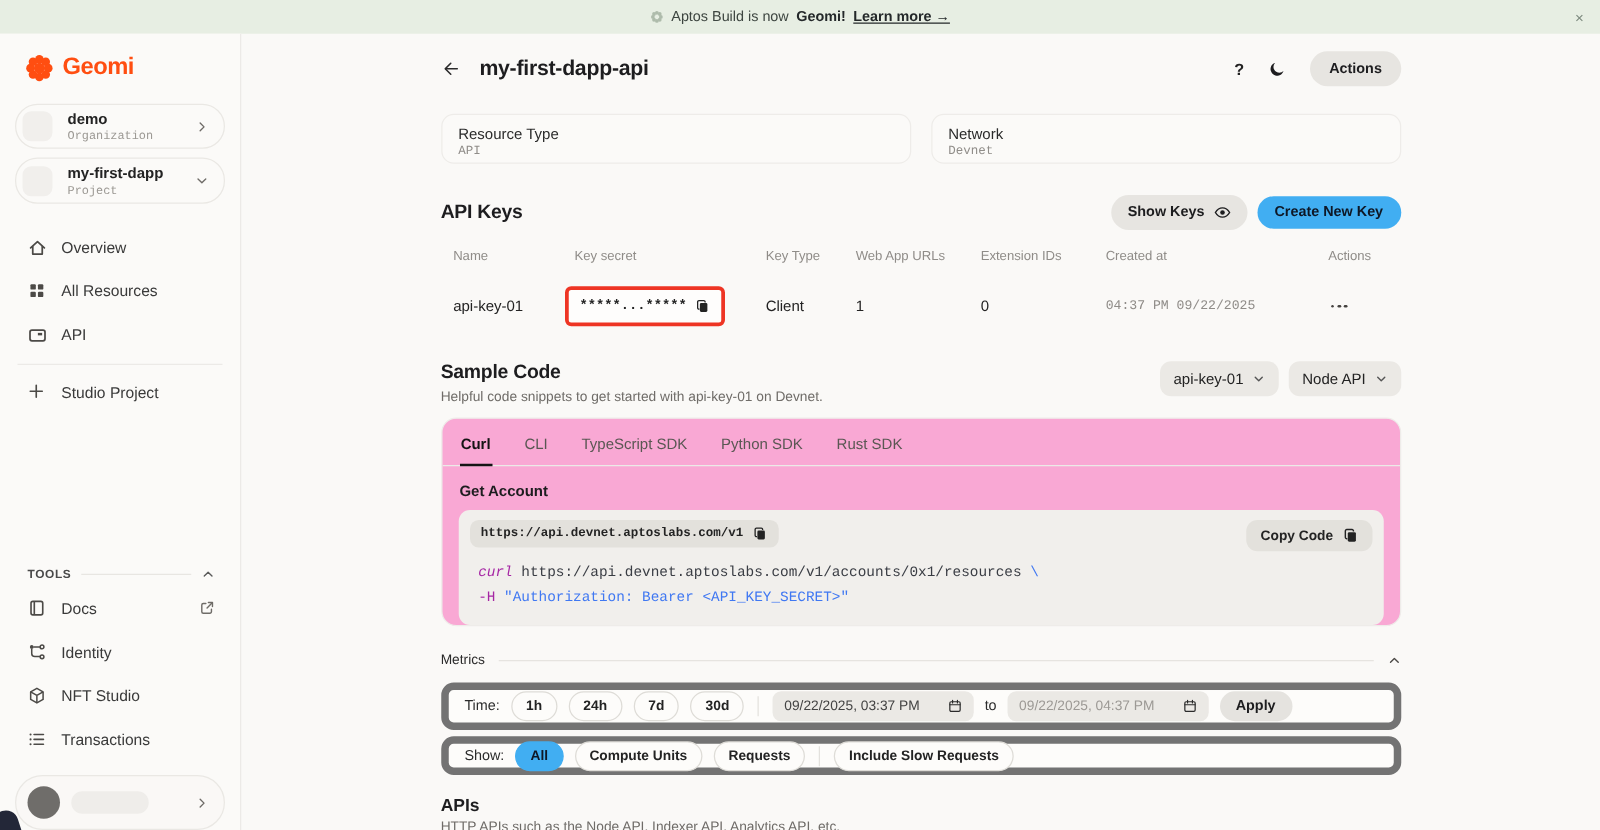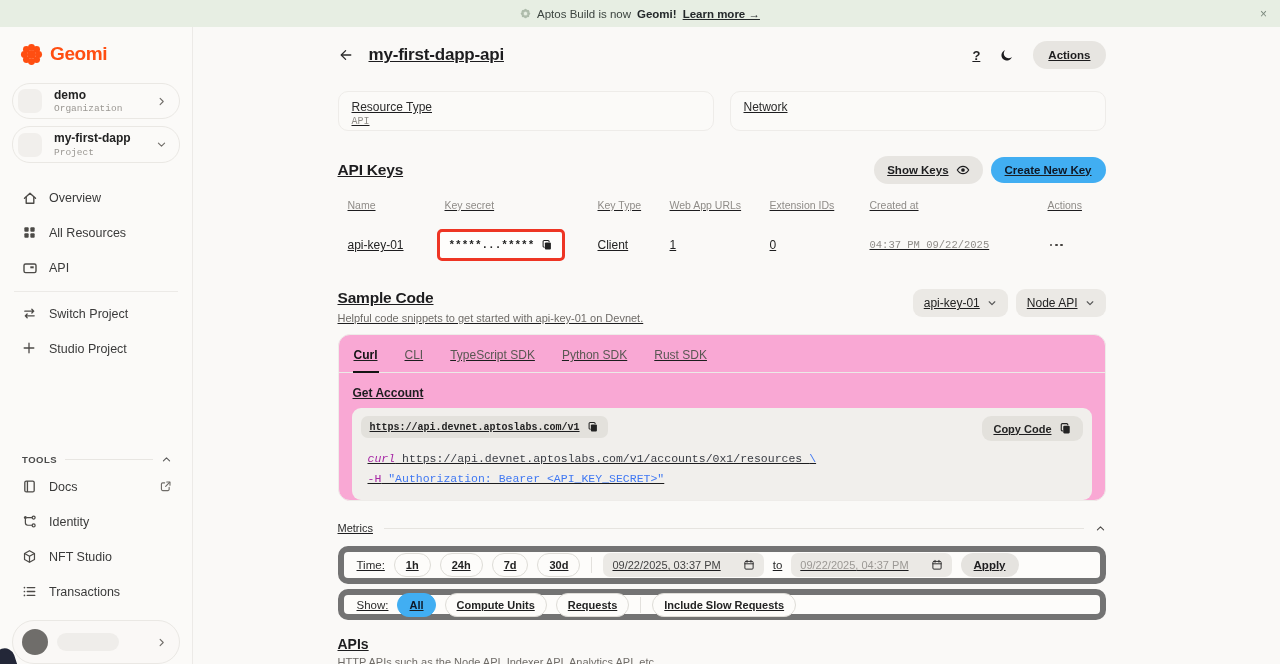--- a/index.html
+++ b/index.html
@@ -31,21 +31,21 @@
   .sidebar-divider { height:1px; background:#eceae7; margin:5px 2px; }
   .tools { margin-top:auto; }
   .tools-header { display:flex; align-items:center; gap:8px; padding:0 8px 0 10px; font-size:9.5px; font-weight:bold; letter-spacing:0.5px; color:#4a4a4a; height:20px; cursor:pointer; }
   .tools-line { flex:1; height:1px; background:#e8e6e2; }
   .user-pill { margin-top:11px; height:44px; border:1px solid #eae8e4; border-radius:22px; display:flex; align-items:center; gap:9px; padding:0 12px 0 9px; background:#faf8f6; cursor:pointer; flex:none; }
   .user-avatar { width:26px; height:26px; border-radius:50%; background:#6f6d6a; flex:none; }
   .user-bar { width:62px; height:18px; border-radius:9px; background:#efedea; }
   .mascot { position:absolute; left:-3px; bottom:-6px; width:18px; height:22px; background:#232738; border-radius:7px 10px 0 0; transform:rotate(-18deg); }
 
   
-  .main { position:absolute; top:27px; left:178px; width:1087px; height:637px; overflow:hidden;text-decoration:underline; }
+  .main { position:absolute; top:27px; left:193px; width:1087px; height:637px; overflow:hidden; }
   .content { width:768px; margin:0 auto; }
 
   .page-header { display:flex; align-items:center; margin-top:16px; height:24px; }
   .back-btn { width:24px; color:#2b2b2b; cursor:pointer; }
   .page-title { font-size:17px; font-weight:bold; letter-spacing:-0.2px; margin-left:7px; }
   .header-right { margin-left:auto; display:flex; align-items:center; gap:19px; }
   .help-btn { font-size:13px; font-weight:bold; color:#222; cursor:pointer; }
   .moon-btn { color:#1d1d1f; cursor:pointer; }
   .btn-gray { background:#e7e5e1; border:none; border-radius:16px; padding:8px 15px; font-size:11.5px; font-weight:bold; color:#1d1d1f; cursor:pointer; font-family:inherit; }
 
@@ -202,29 +202,20 @@
         <svg width="16" height="16" viewBox="0 0 16 16" fill="none" stroke="currentColor" stroke-width="1.4">
             <rect x="2" y="4" width="12" height="8.6" rx="1.6"></rect>
             <rect x="8.3" y="6.3" width="3.4" height="2" fill="currentColor" stroke="none"></rect>
           </svg>
       </span>
       <span>API</span>
     </div>
     <div class="sidebar-divider"></div>
     <div class="nav-item">
       <span class="nav-icon">
-        <svg width="15" height="15" viewBox="0 0 16 16" fill="none" stroke="currentColor" stroke-width="1.4" stroke-linecap="round" stroke-linejoin="round">
-            <path d="M3 5.5h9.5M10.5 3.5l2 2-2 2"></path>
-            <path d="M13 10.5H3.5M5.5 8.5l-2 2 2 2"></path>
-          </svg>
-      </span>
-      <span>Switch Project</span>
-    </div>
-    <div class="nav-item">
-      <span class="nav-icon">
         <svg width="14" height="14" viewBox="0 0 16 16" fill="none" stroke="currentColor" stroke-width="1.5" stroke-linecap="round">
             <path d="M8 2.5v11M2.5 8h11"></path>
           </svg>
       </span>
       <span>Studio Project</span>
     </div>
   </div>
 
   <div class="tools">
     <div class="tools-header">
@@ -319,20 +310,21 @@
       </span>
     </div>
 
     <div class="info-cards">
       <div class="info-card">
         <div class="info-label">Resource Type</div>
         <div class="info-value mono">API</div>
       </div>
       <div class="info-card">
         <div class="info-label">Network</div>
+        <div class="info-value mono">Devnet</div>
       </div>
     </div>
 
     <div class="section-row">
       <span class="section-title">API Keys</span>
       <span class="section-buttons">
         <button class="btn-pill-gray">
           <span>Show Keys</span>
           <span>
             <svg width="14" height="14" viewBox="0 0 16 16" fill="none" stroke="currentColor" stroke-width="1.3">

